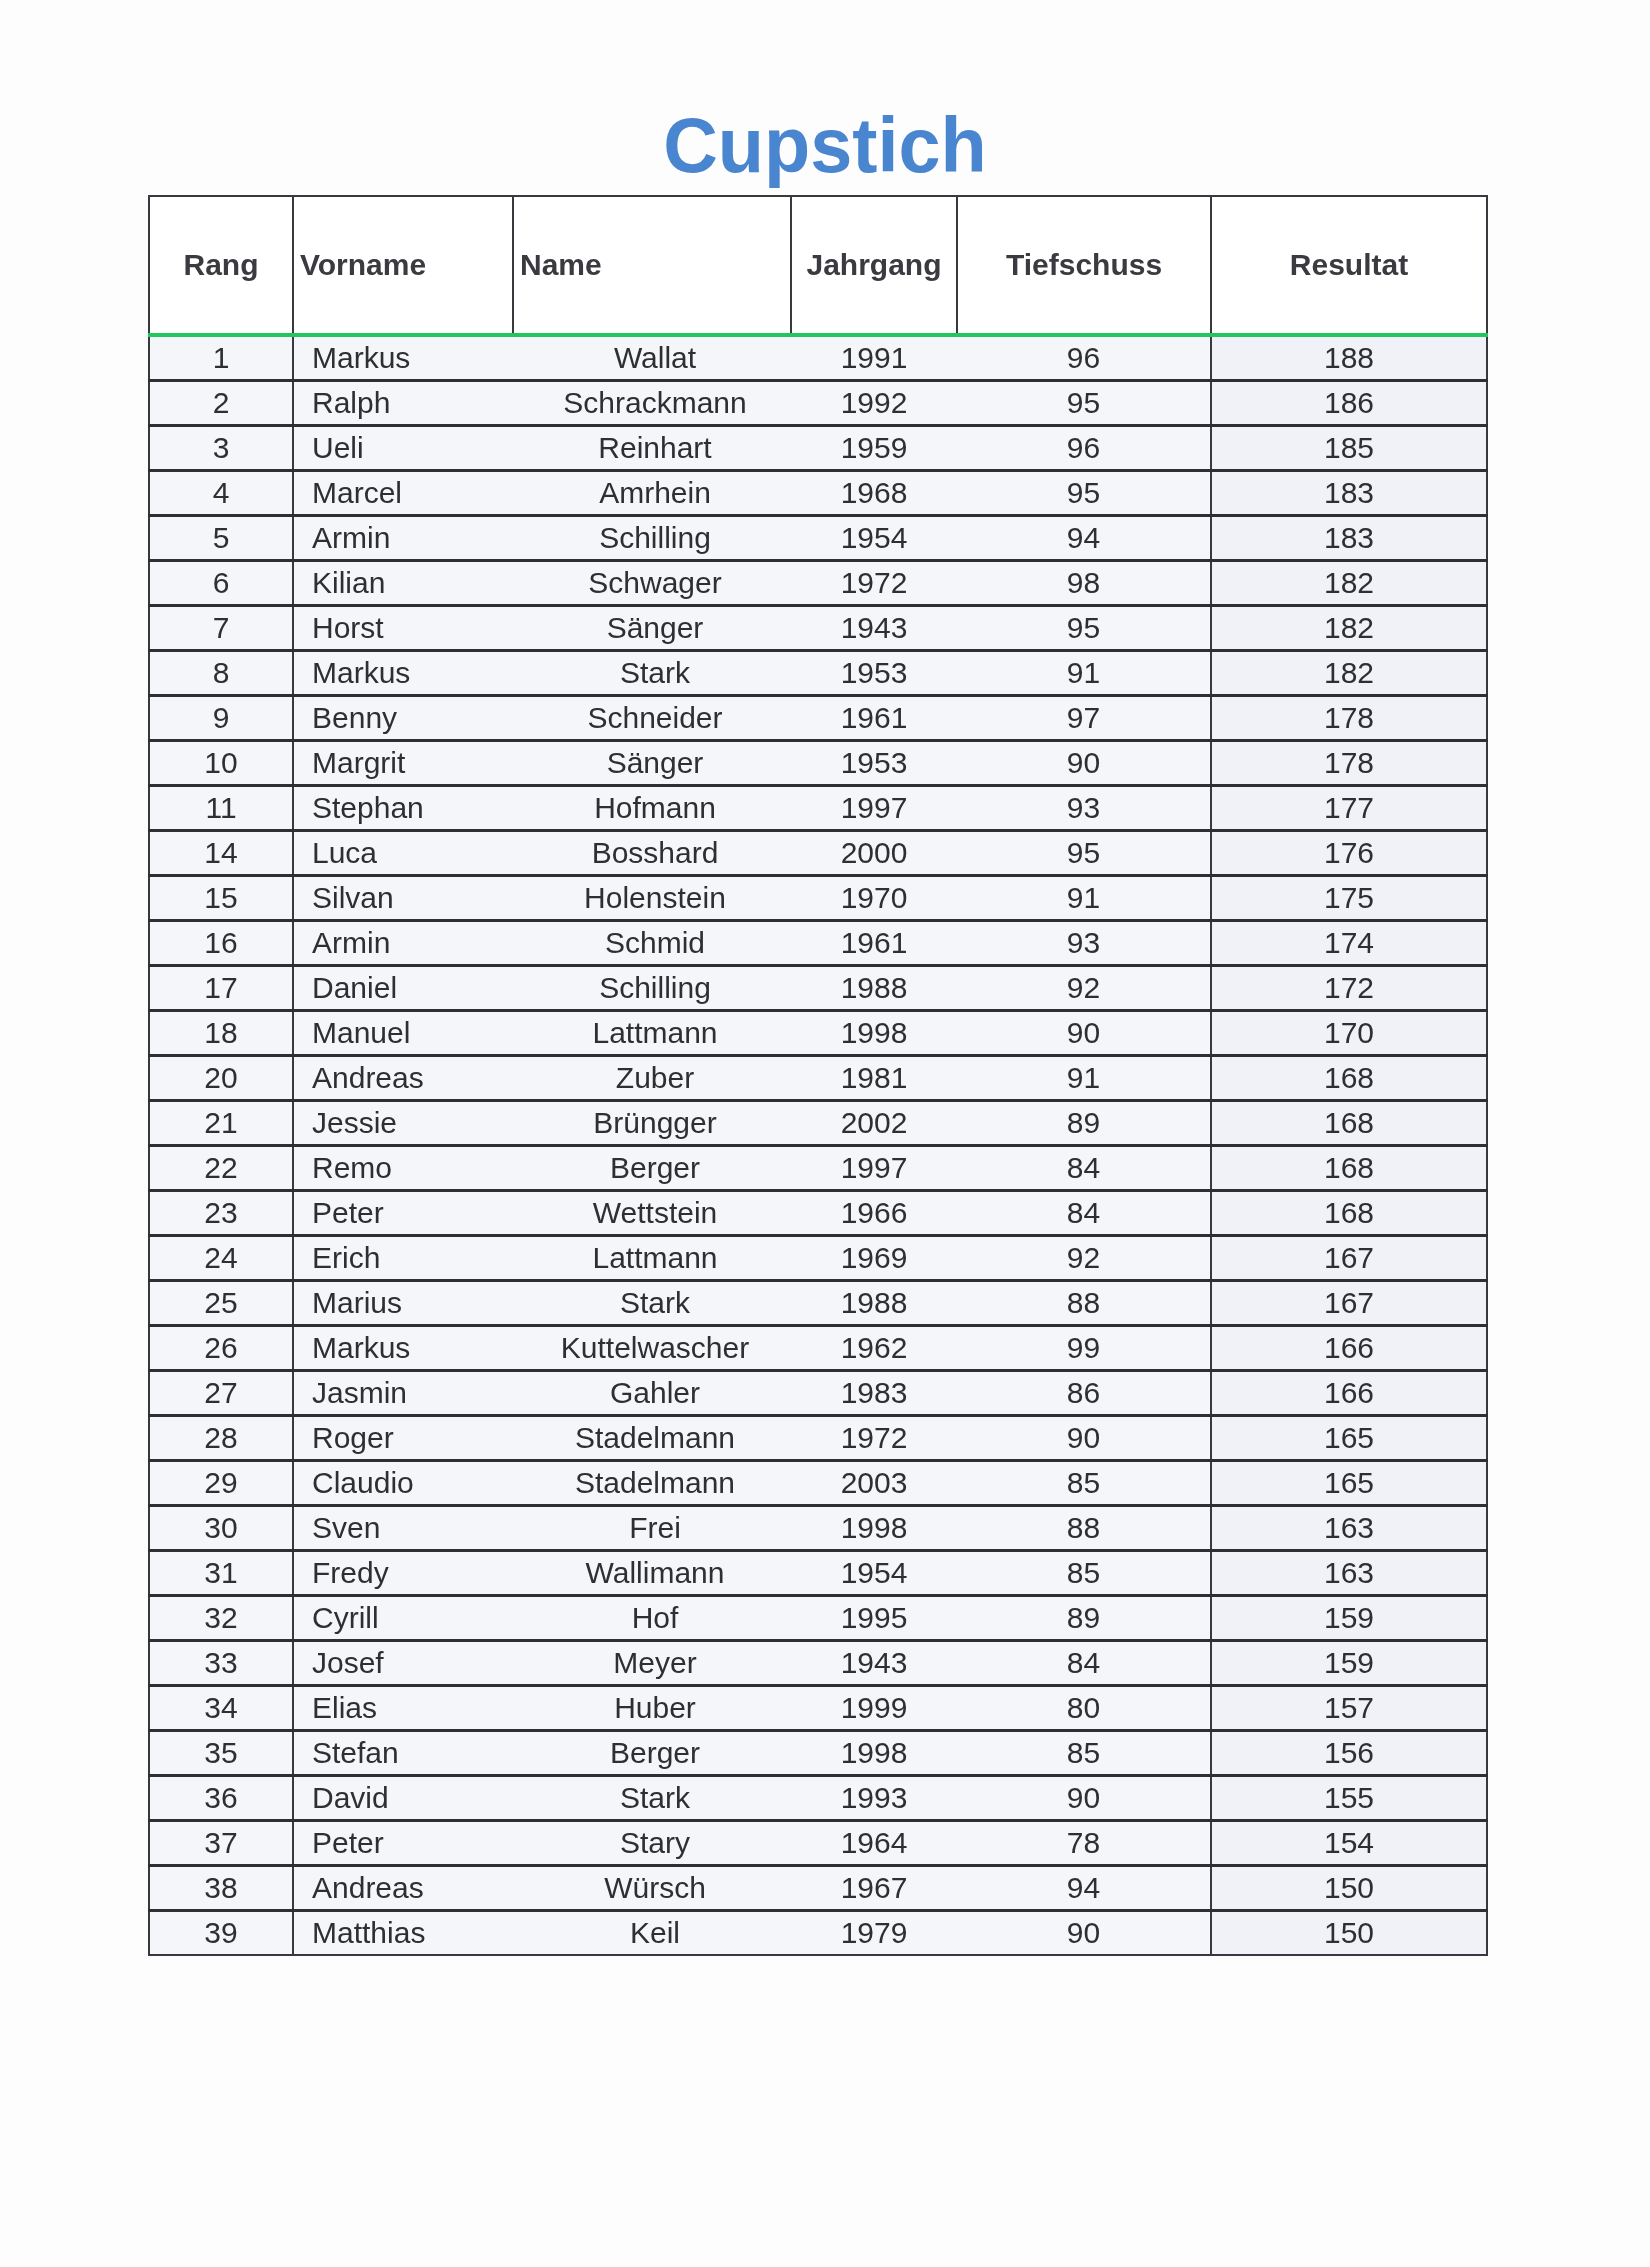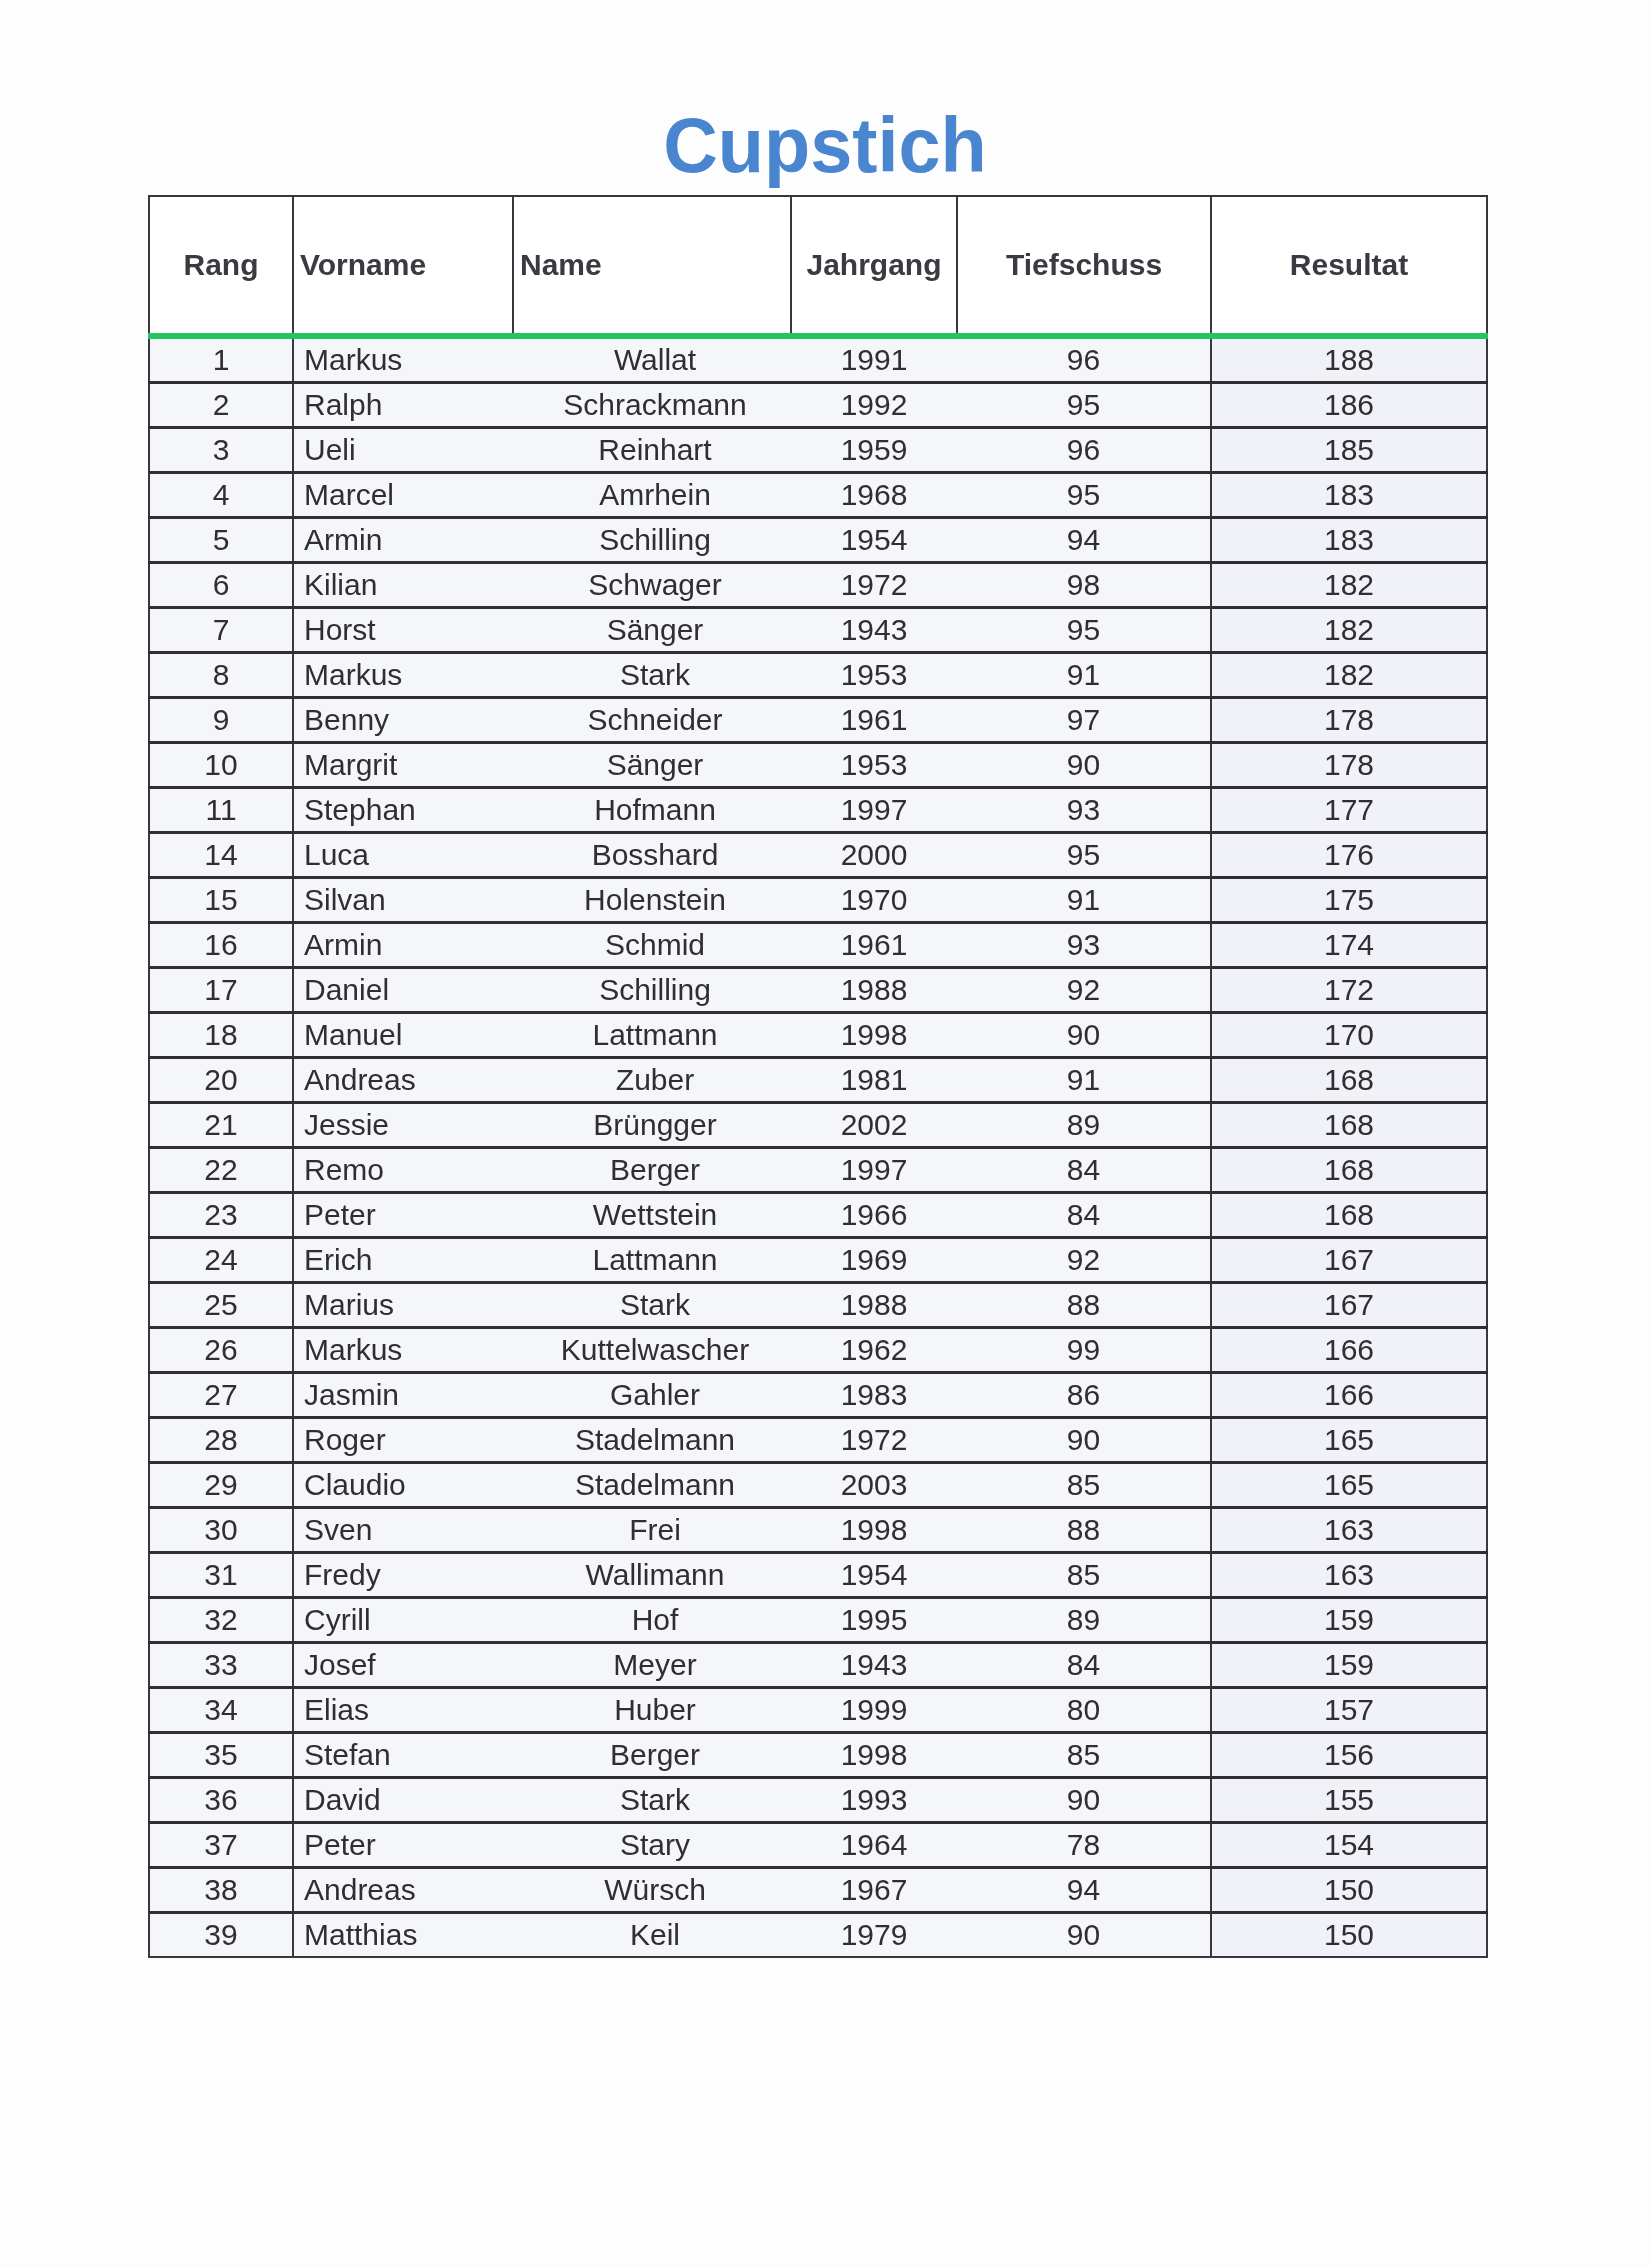--- a/index.html
+++ b/index.html
@@ -36,30 +36,30 @@
   table.results th {
     height: 136px;
     font-size: 30px;
     font-weight: bold;
     color: #3a3a40;
     background: #ffffff;
     vertical-align: middle;
   }
   table.results th.left { text-align: left; padding-left: 6px; }
   table.results th.center { text-align: center; }
-  table.results thead tr { border-bottom: 6px solid #22c55e; }
+  table.results thead tr { border-bottom: 4px solid #22c55e; }
   table.results td {
     height: 42px;
     font-size: 30px;
     background: #f5f6fa;
     vertical-align: middle;
   }
   table.results tbody tr { border-top: 3px solid #2e2e33; }
   table.results td.rang { text-align: center; }
-  table.results td.vorname { text-align: left; padding-left: 10px; }
+  table.results td.vorname { text-align: left; padding-left: 18px; }
   table.results td.name { text-align: center; padding-left: 6px; border-left: none; border-right: none; }
   table.results td.vorname { border-right: none; }
   table.results td.jahrgang { text-align: center; border-left: none; border-right: none; }
   table.results td.tief { text-align: center; border-left: none; }
   table.results td.resultat { text-align: center; font-weight: normal; background: #f0f2f8; }
   .c-rang { width: 144px; }
   .c-vorname { width: 220px; }
   .c-name { width: 278px; }
   .c-jahrgang { width: 166px; }
   .c-tief { width: 254px; }

